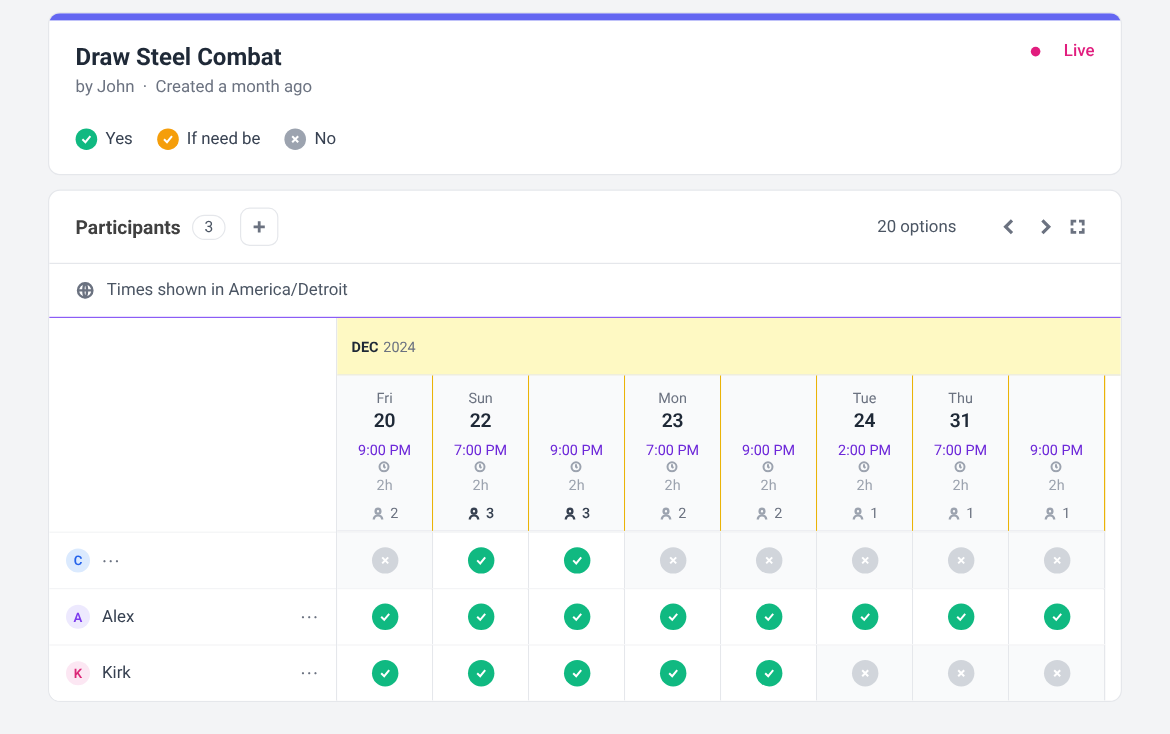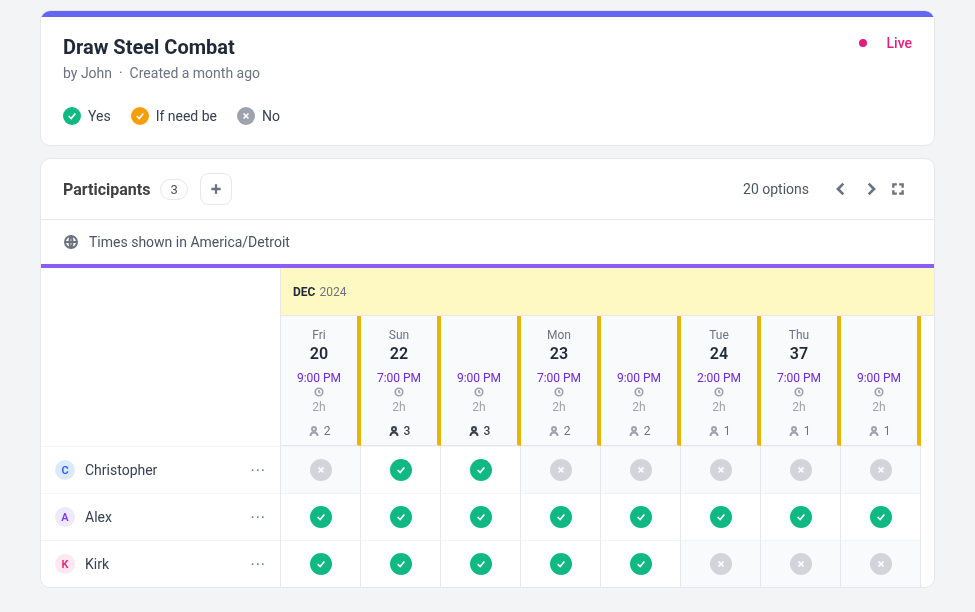--- a/index.html
+++ b/index.html
@@ -50,28 +50,28 @@
   .count-pill {
     border: 1px solid #e5e7eb; border-radius: 999px;
     padding: 2px 9px; margin-left: 10px; color: #4b5563; font-size: 13px;
   }
   .add-btn {
     border: 1px solid #e5e7eb; border-radius: 8px;
     width: 32px; height: 32px; display: flex; align-items: center; justify-content: center;
     margin-left: 12px; color: #4b5563; cursor: pointer; background: #fff;
   }
   .spacer { flex: 1; }
-  .opt-count { color: #4b5563; margin-right: 19px; }
+  .opt-count { color: #4b5563; margin-right: 31px; }
   .nav-btn {
     width: 28px; height: 28px; display: flex; align-items: center; justify-content: center;
     color: #6b7280; cursor: pointer; border-radius: 6px;
   }
   .nav-btn.disabled { color: #d1d5db; cursor: default; }
   .tz-row {
-    padding: 14px 22px; border-bottom: 4px solid #8b5cf6;
+    padding: 14px 22px; border-bottom: 1px solid #8b5cf6;
     color: #4b5563; display: flex; align-items: center; gap: 10px;
   }
 
   .grid-wrap { display: flex; }
   .names-col { width: 240px; border-right: 1px solid #e5e7eb; background: #fff; }
   .names-spacer { height: 178px; }
   .name-row {
     height: 47px; display: flex; align-items: center;
     padding: 0 14px; gap: 10px;
     border-top: 1px solid #f3f4f6;
@@ -87,21 +87,21 @@
   .slots-col { flex: 1; overflow: hidden; }
   .month-row {
     height: 48px; display: flex; align-items: center;
     padding: 0 12px; color: #6b7280; font-size: 12px;
     border-bottom: 1px solid #e5e7eb; background: #fef9c3;
   }
   .month-row .m { font-weight: 700; color: #1f2937; margin-right: 4px; }
   .slots-head-row, .vote-row { display: flex; }
   .slot-cell {
     width: 80px; flex: 0 0 80px;
-    border-right: 4px solid #eab308;
+    border-right: 1px solid #eab308;
     display: flex; flex-direction: column; align-items: center;
     text-align: center;
   }
   .slot-head {
     height: 130px; background: #f9fafb;
     padding-top: 12px;
     border-bottom: 1px solid #e5e7eb;
   }
   .slot-dow { color: #6b7280; font-size: 12px; }
   .slot-dom { color: #1f2937; font-size: 16px; font-weight: 600; margin-top: 2px; }
@@ -204,21 +204,20 @@
       </svg>
     <span>Times shown in America/Detroit</span>
   </div>
 
   <div class="grid-wrap">
     <div class="names-col">
       <div class="names-spacer"></div>
       <div id="names-list">
           <div class="name-row">
     <span class="avatar" style="background:#dbeafe;color:#2563eb">C</span>
-    <span class="name-text">Christopher</span>
     <span class="more">···</span>
           </div>
           <div class="name-row">
     <span class="avatar" style="background:#ede9fe;color:#7c3aed">A</span>
     <span class="name-text">Alex</span>
     <span class="more">···</span>
           </div>
           <div class="name-row">
     <span class="avatar" style="background:#fce7f3;color:#db2777">K</span>
     <span class="name-text">Kirk</span>
@@ -341,21 +340,21 @@
       <div class="slot-count ">
               <svg viewBox="0 0 12 12" width="12" height="12" style="stroke:#9ca3af">
                 <circle cx="6" cy="4" r="2"></circle>
                 <path d="M2.5 11c0-2 1.5-3.5 3.5-3.5S9.5 9 9.5 11"></path>
               </svg>
               <span>1</span>
             </div>
           </div>
           <div class="slot-cell slot-head">
       <div class="slot-dow">Thu</div>
-      <div class="slot-dom">37</div>
+      <div class="slot-dom">31</div>
       <div class="slot-time">7:00 PM</div>
       <div class="slot-dur">
               <svg viewBox="0 0 12 12" width="10" height="10" style="stroke:#9ca3af">
                 <circle cx="6" cy="6" r="4.5"></circle>
                 <path d="M6 3.5V6l1.5 1"></path>
               </svg>
               <span>2h</span>
             </div>
       <div class="slot-count ">
               <svg viewBox="0 0 12 12" width="12" height="12" style="stroke:#9ca3af">

